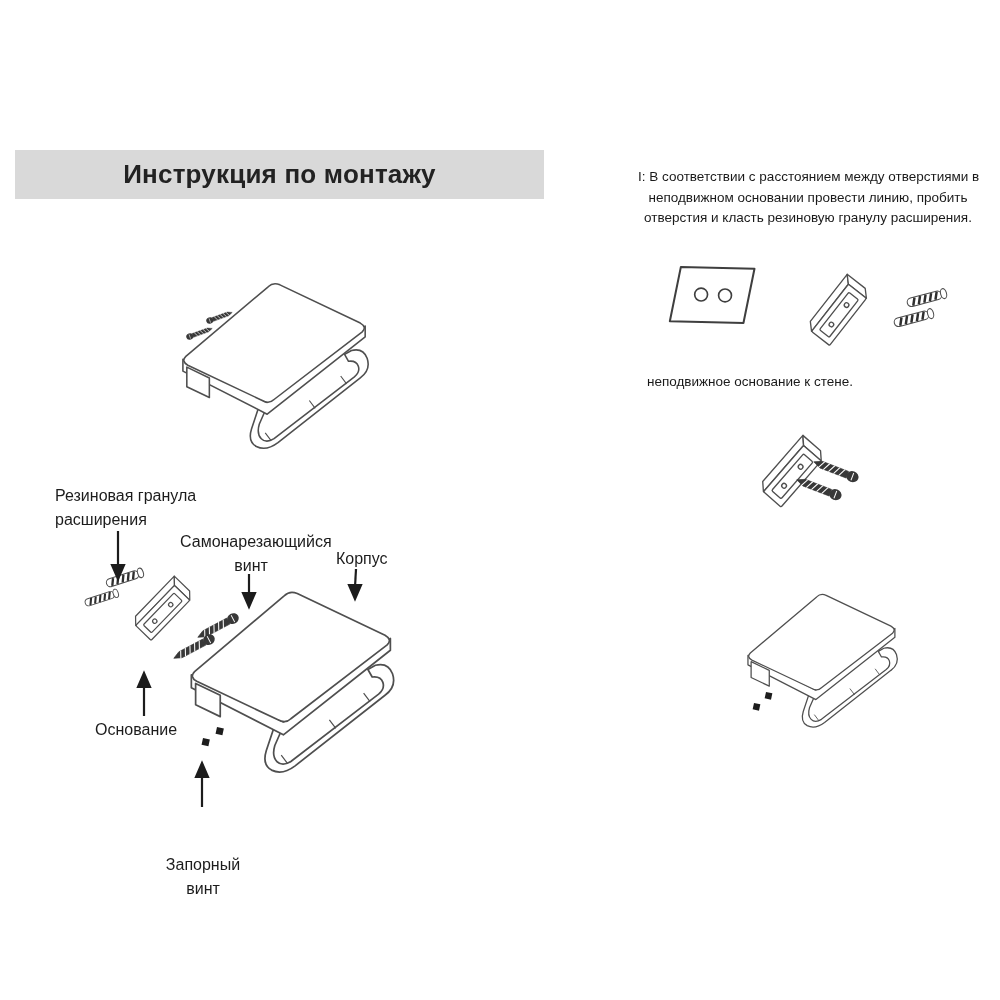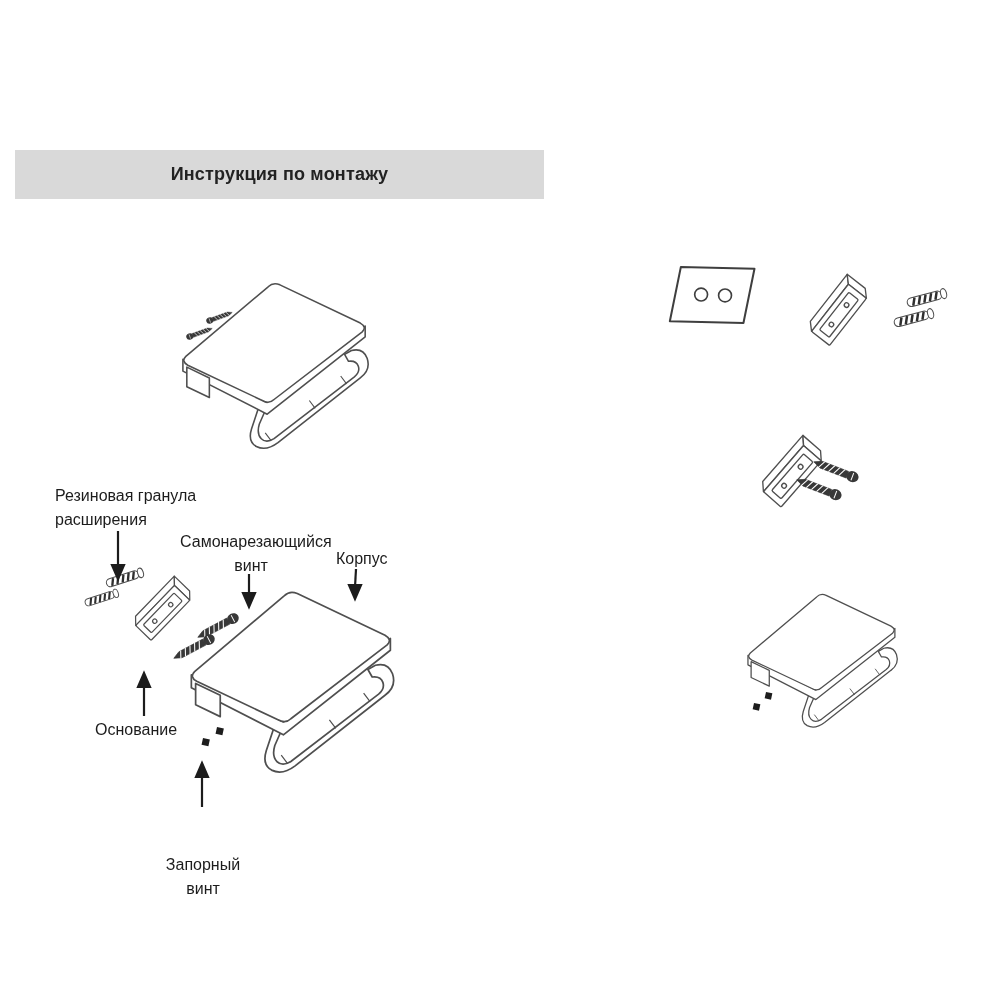--- a/index.html
+++ b/index.html
@@ -2,21 +2,21 @@
 <html><head>
 <meta charset="utf-8">
 <style>
   html,body{margin:0;padding:0;background:#ffffff;}
   #page{position:relative;width:1000px;height:1000px;background:#ffffff;overflow:hidden;
         font-family:"Liberation Sans",sans-serif;color:#1c1c1c;}
   #art{position:absolute;left:0;top:0;z-index:1;}
   .txt{position:absolute;z-index:2;}
   #banner{position:absolute;left:15px;top:150px;width:529px;height:49px;background:#d9d9d9;
           display:flex;align-items:center;justify-content:center;z-index:2;}
-  #banner .t{font-size:18px;font-weight:600;color:#222;letter-spacing:0.2px;}
+  #banner .t{font-size:26px;font-weight:600;color:#222;letter-spacing:0.2px;}
   .lbl{font-size:16px;line-height:24px;color:#1c1c1c;}
   .lbl.center{text-align:center;}
   .step{font-size:13.5px;line-height:20.5px;color:#1a1a1a;}
   .step .ln{white-space:nowrap;}
   .step.centered{text-align:center;}
 </style>
 </head>
 <body>
 
 <div id="page">
@@ -24,21 +24,27 @@
   <div id="banner">
     <div class="t">Инструкция по монтажу</div>
   </div>
 
   <div class="txt lbl" style="left:55px;top:484px;width:150px;">Резиновая гранула расширения</div>
   <div class="txt lbl center" style="left:180px;top:530px;width:142px;">Самонарезающийся винт</div>
   <div class="txt lbl" style="left:336px;top:547px;width:90px;">Корпус</div>
   <div class="txt lbl" style="left:95px;top:718px;width:120px;">Основание</div>
   <div class="txt lbl center" style="left:160px;top:814px;width:86px;margin-top:39px;">Запорный винт</div>
 
+  <div class="txt step centered" style="left:638px;top:167px;width:340px;">
+    <div class="ln">I: В соответствии с расстоянием между отверстиями в</div>
+    <div class="ln">неподвижном основании провести линию, пробить</div>
+    <div class="ln">отверстия и класть резиновую гранулу расширения.</div>
+  </div>
   <div class="txt step" style="left:647px;top:372px;width:340px;">
+    <div class="ln">неподвижное основание к стене.</div>
   </div>
 
   <svg id="art" width="1000" height="1000" viewBox="0 0 1000 1000">
     <defs>
 
       <g id="sym-product">
         <g fill="#ffffff" stroke="#4f4f4f" stroke-width="1.6" stroke-linejoin="round">
           <path d="M86,122 L75,155 Q71,168 80,173 Q90,178 102,169 L186,103 Q197,95 193,83 Q189,72 177,75 L170,79 L174,86 Q182,85 184,91 Q186,97 180,102 L98,165 Q90,170 85,165 Q80,160 83,150 L94,125 Z"></path>
           <path d="M95,167 L89,159 M140,134 L134,126 M172,109 L166,101" fill="none" stroke-width="1.1"></path>
           <polygon points="5,84 91,128 191,50 191,61 91,140 5,96"></polygon>

